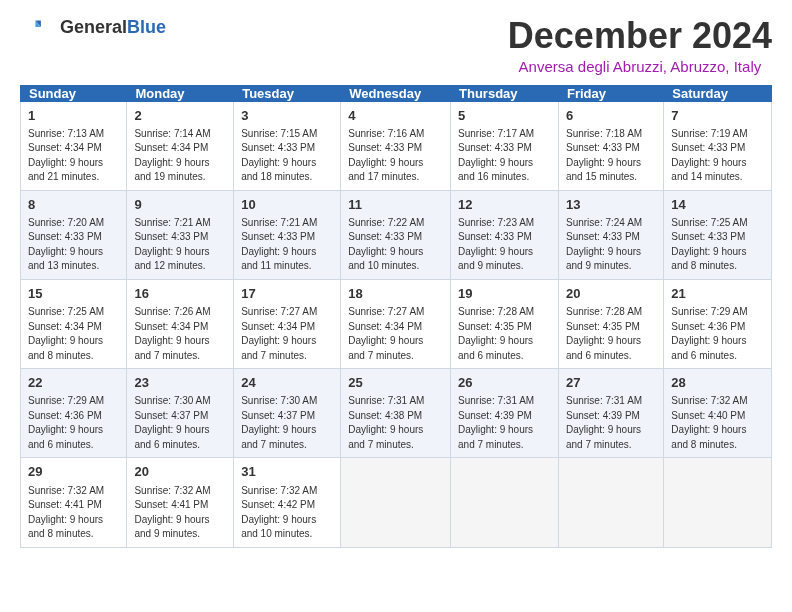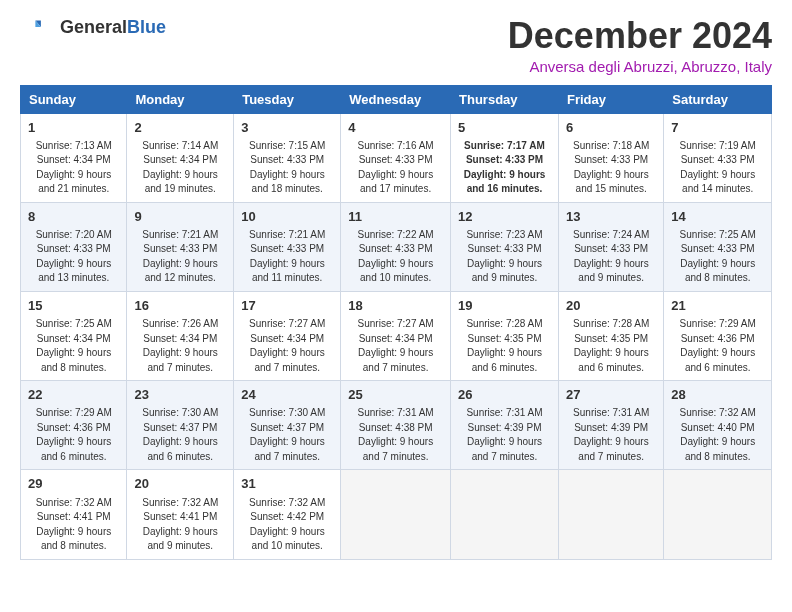--- a/index.html
+++ b/index.html
@@ -29,21 +29,21 @@
     .logo-text-blue {
       font-size: 18px;
       font-weight: bold;
       color: #2a6ab5;
     }
     .logo-icon {
       width: 22px;
       height: 22px;
     }
     .title-area {
-      text-align: right;
+      text-align: center;
     }
     .month-title {
       font-size: 36px;
       font-weight: bold;
       color: #333;
       line-height: 1.1;
     }
     .location-title {
       font-size: 15px;
       color: #a21caf;
@@ -51,21 +51,21 @@
     }
     .calendar-table {
       width: 100%;
       border-collapse: collapse;
       font-size: 10.5px;
     }
     .calendar-table th {
       background-color: #2a6ab5;
       color: #fff;
       text-align: left;
-      padding: 6px 8px;
+      padding: 0 8px;
       font-size: 13px;
       font-weight: bold;
       border: 1px solid #2a6ab5;
     }
     .calendar-table td {
       vertical-align: top;
       border: 1px solid #d0d8e4;
       padding: 5px 7px;
       width: 113px;
       min-height: 80px;
@@ -82,21 +82,20 @@
     .day-num {
       font-size: 13px;
       font-weight: bold;
       display: block;
       margin-bottom: 2px;
     }
     .day-info {
       font-size: 10px;
       color: #333;
       line-height: 1.45;
-      text-align: center;
     }
   </style>
 </head>
 <body>
 
 <div class="header-area">
   <div class="logo">
     <svg class="logo-icon" viewBox="0 0 40 40">
       <polygon points="28,8 38,8 38,20" fill="#2a6ab5"></polygon>
       <polygon points="28,8 38,20 28,20" fill="#4fa0e0"></polygon>
@@ -151,21 +150,21 @@
         </td>
         <td>
           <span class="day-num">4</span>
           <div class="day-info" style="white-space: pre-line;">Sunrise: 7:16 AM
 Sunset: 4:33 PM
 Daylight: 9 hours
 and 17 minutes.</div>
         </td>
         <td>
           <span class="day-num">5</span>
-          <div class="day-info" style="white-space: pre-line; font-weight: bold;">Sunrise: 7:17 AM
+          <div class="day-info" style="white-space: pre-line;">Sunrise: 7:17 AM
 Sunset: 4:33 PM
 Daylight: 9 hours
 and 16 minutes.</div>
         </td>
         <td>
           <span class="day-num">6</span>
           <div class="day-info" style="white-space: pre-line;">Sunrise: 7:18 AM
 Sunset: 4:33 PM
 Daylight: 9 hours
 and 15 minutes.</div>

